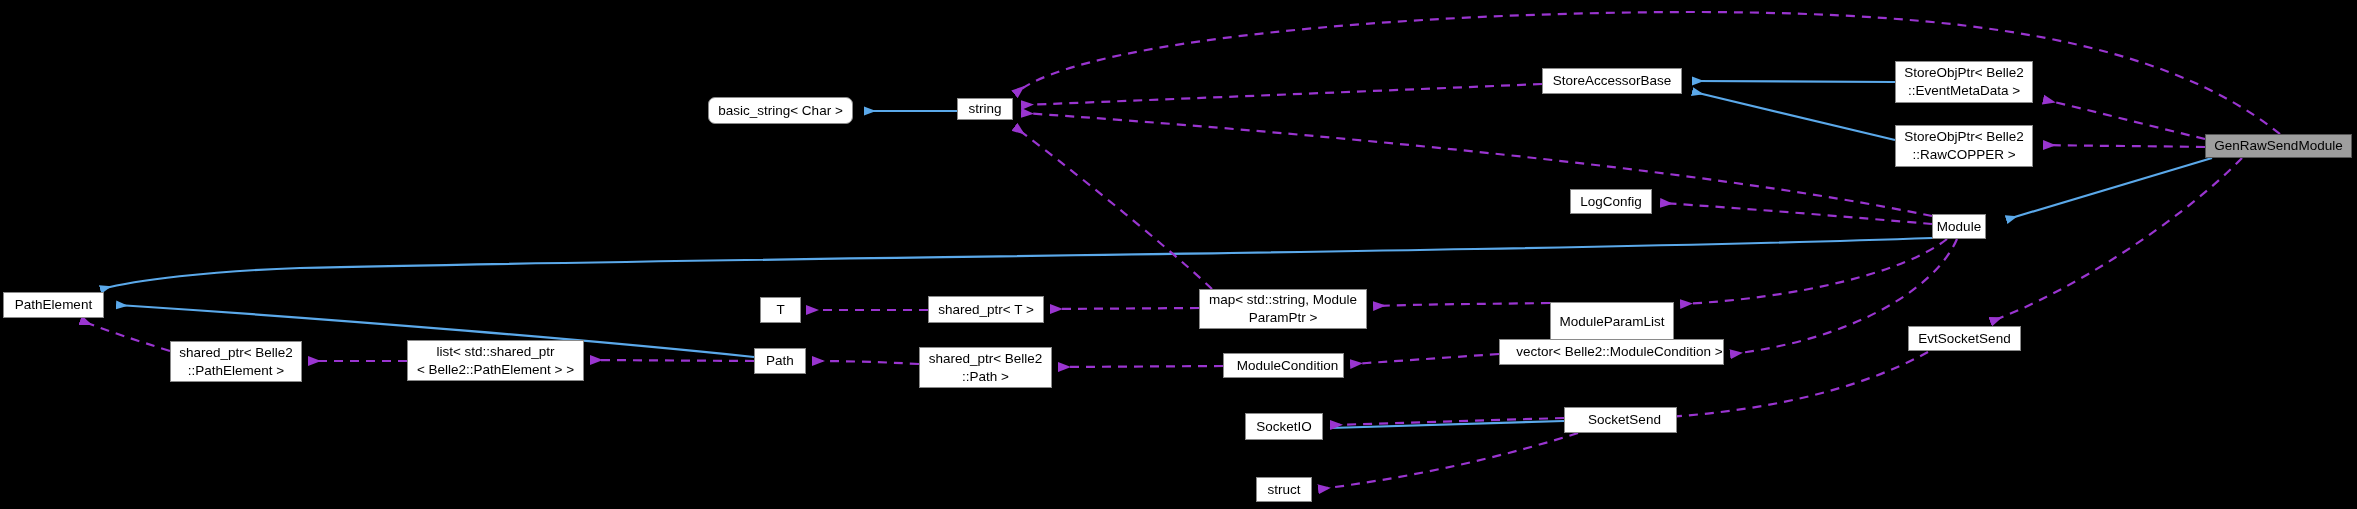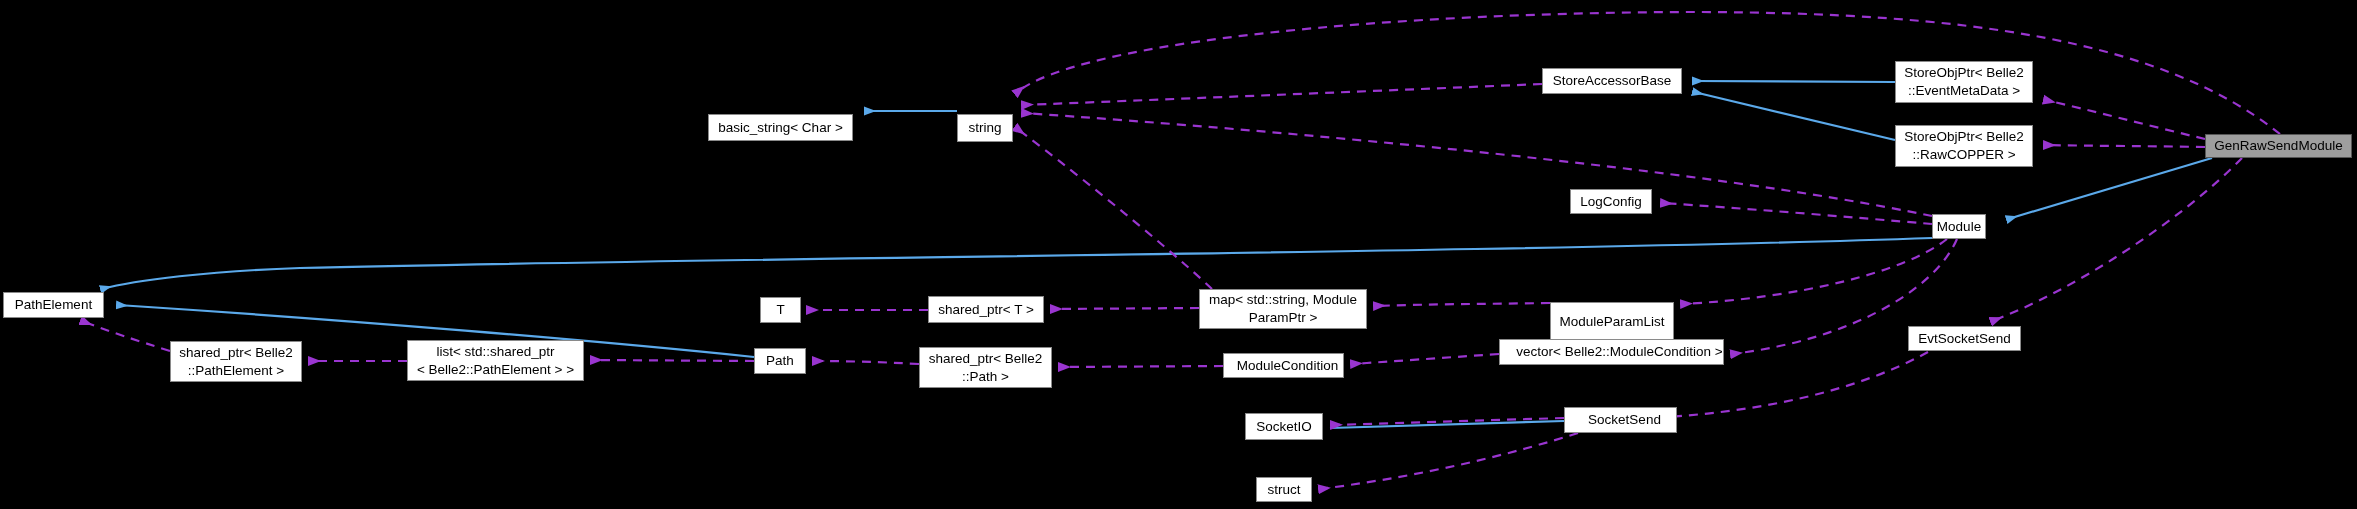--- a/index.html
+++ b/index.html
@@ -22,22 +22,22 @@
     font-size:13.5px;line-height:1.3;
     text-align:center;white-space:pre-line;
     box-sizing:border-box;
     z-index:2;
   }
   .node.highlight{
     background:var(--highlight_fill,#9e9e9e);
     border-color:var(--highlight_border,#565656);
   }
   
-  .n-basic_string{left:708px;top:114px;width:145px;height:27px;}
-  .n-string{left:957px;top:98px;width:56px;height:28px;margin-top:16px;}
+  .n-basic_string{left:708px;top:97px;width:145px;height:27px;border-radius:7px;}
+  .n-string{left:957px;top:98px;width:56px;height:22px;}
   .n-store_accessor_base{left:1542px;top:68px;width:140px;height:26px;}
   .n-storeobjptr_eventmetadata{left:1895px;top:61px;width:138px;height:42px;}
   .n-storeobjptr_rawcopper{left:1895px;top:125px;width:138px;height:42px;}
   .n-gen_raw_send_module{left:2205px;top:134px;width:147px;height:24px;}
   .n-log_config{left:1570px;top:189px;width:82px;height:25px;}
   .n-module{left:1932px;top:214px;width:54px;height:25px;}
   .n-path_element{left:3px;top:292px;width:101px;height:26px;}
   .n-t{left:760px;top:297px;width:41px;height:26px;}
   .n-shared_ptr_t{left:928px;top:296px;width:116px;height:27px;}
   .n-map_module_param{left:1199px;top:289px;width:168px;height:40px;}

